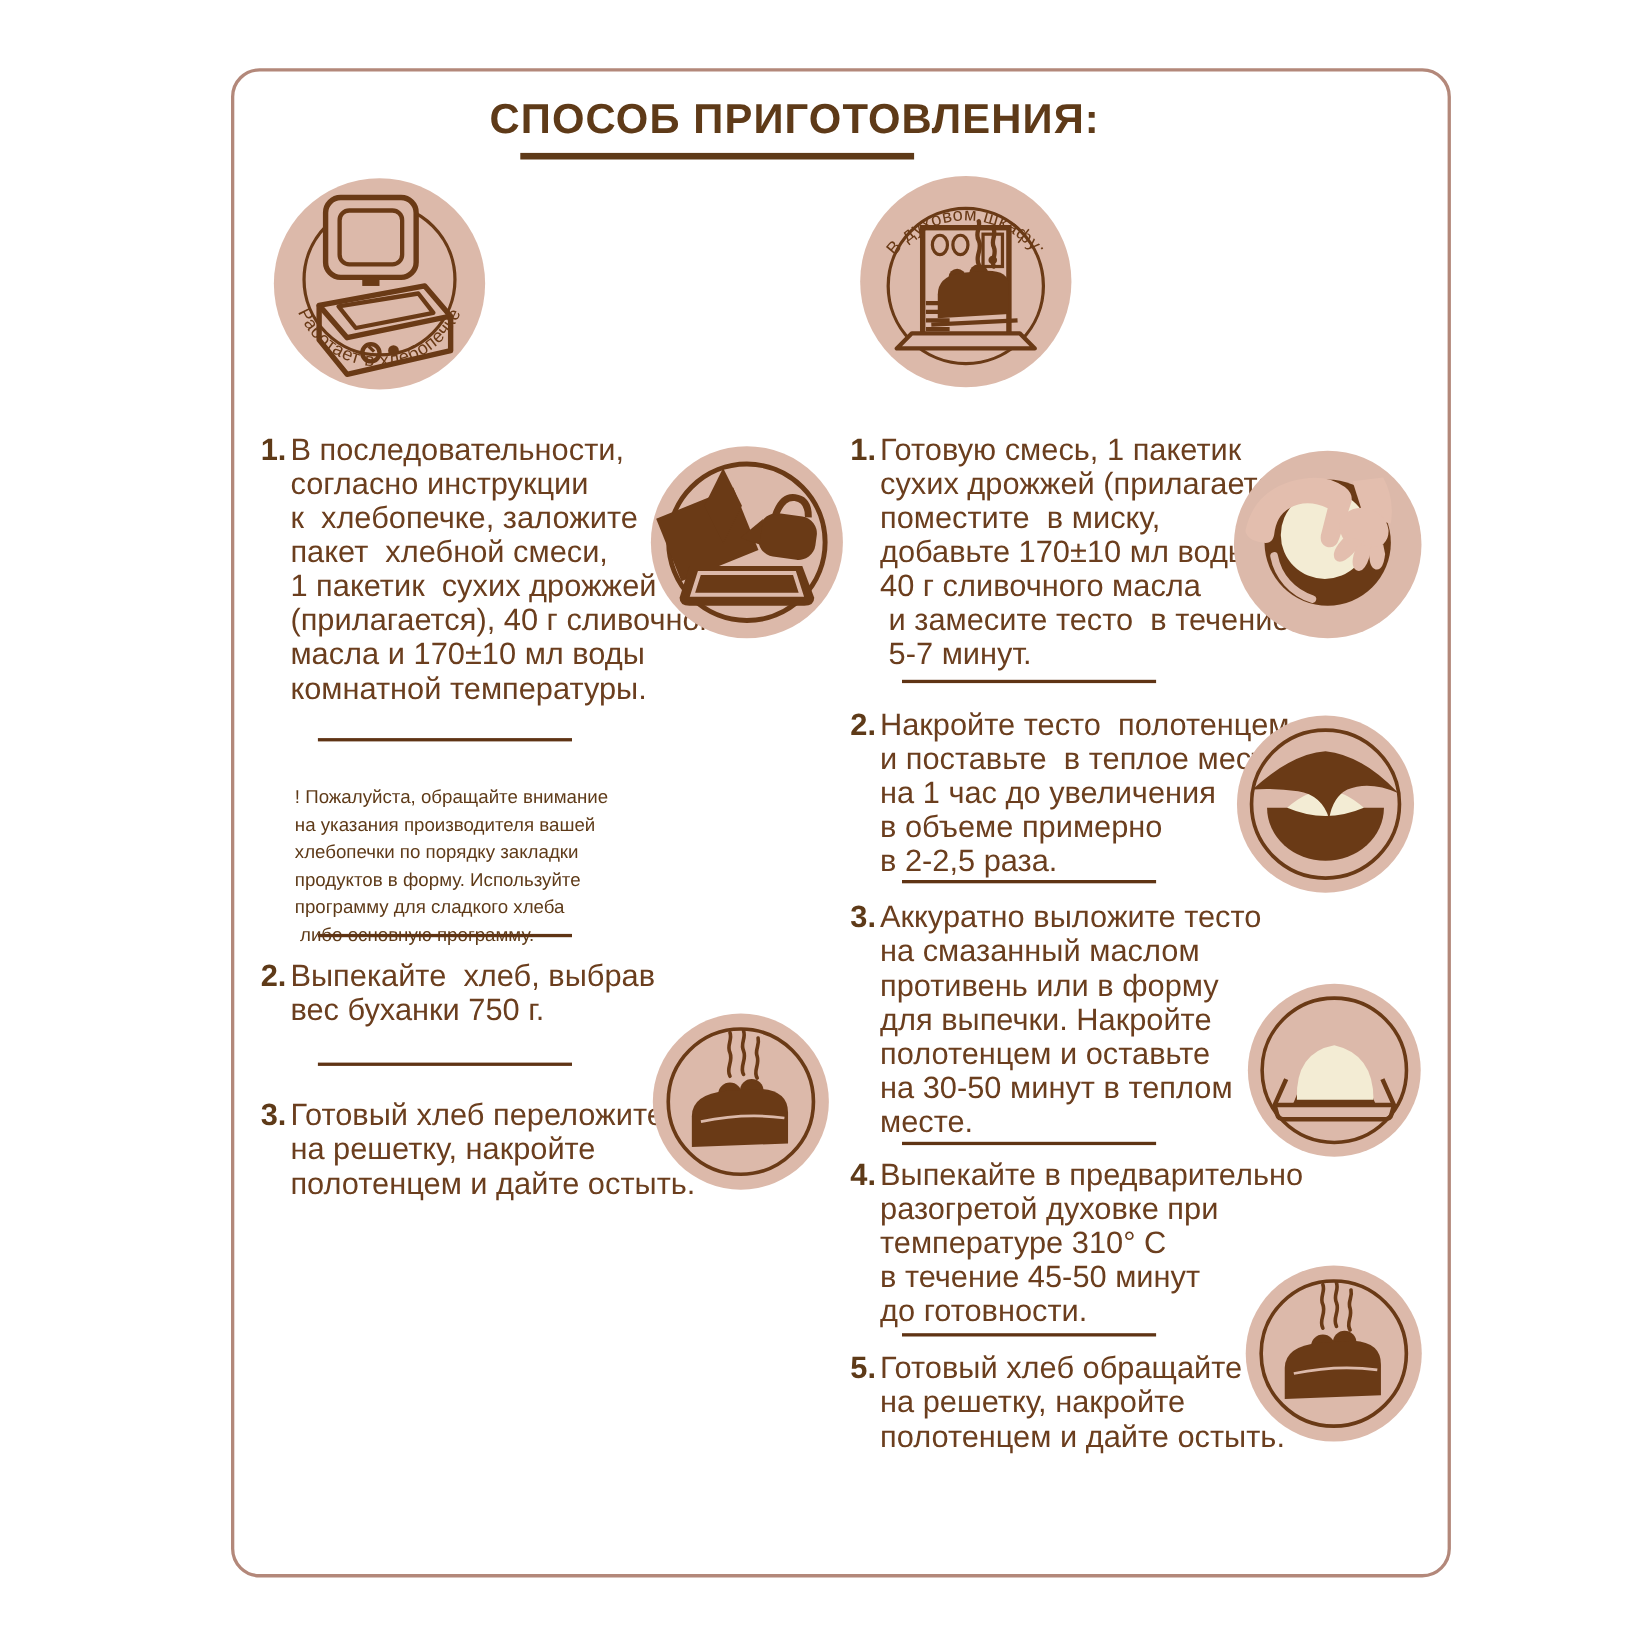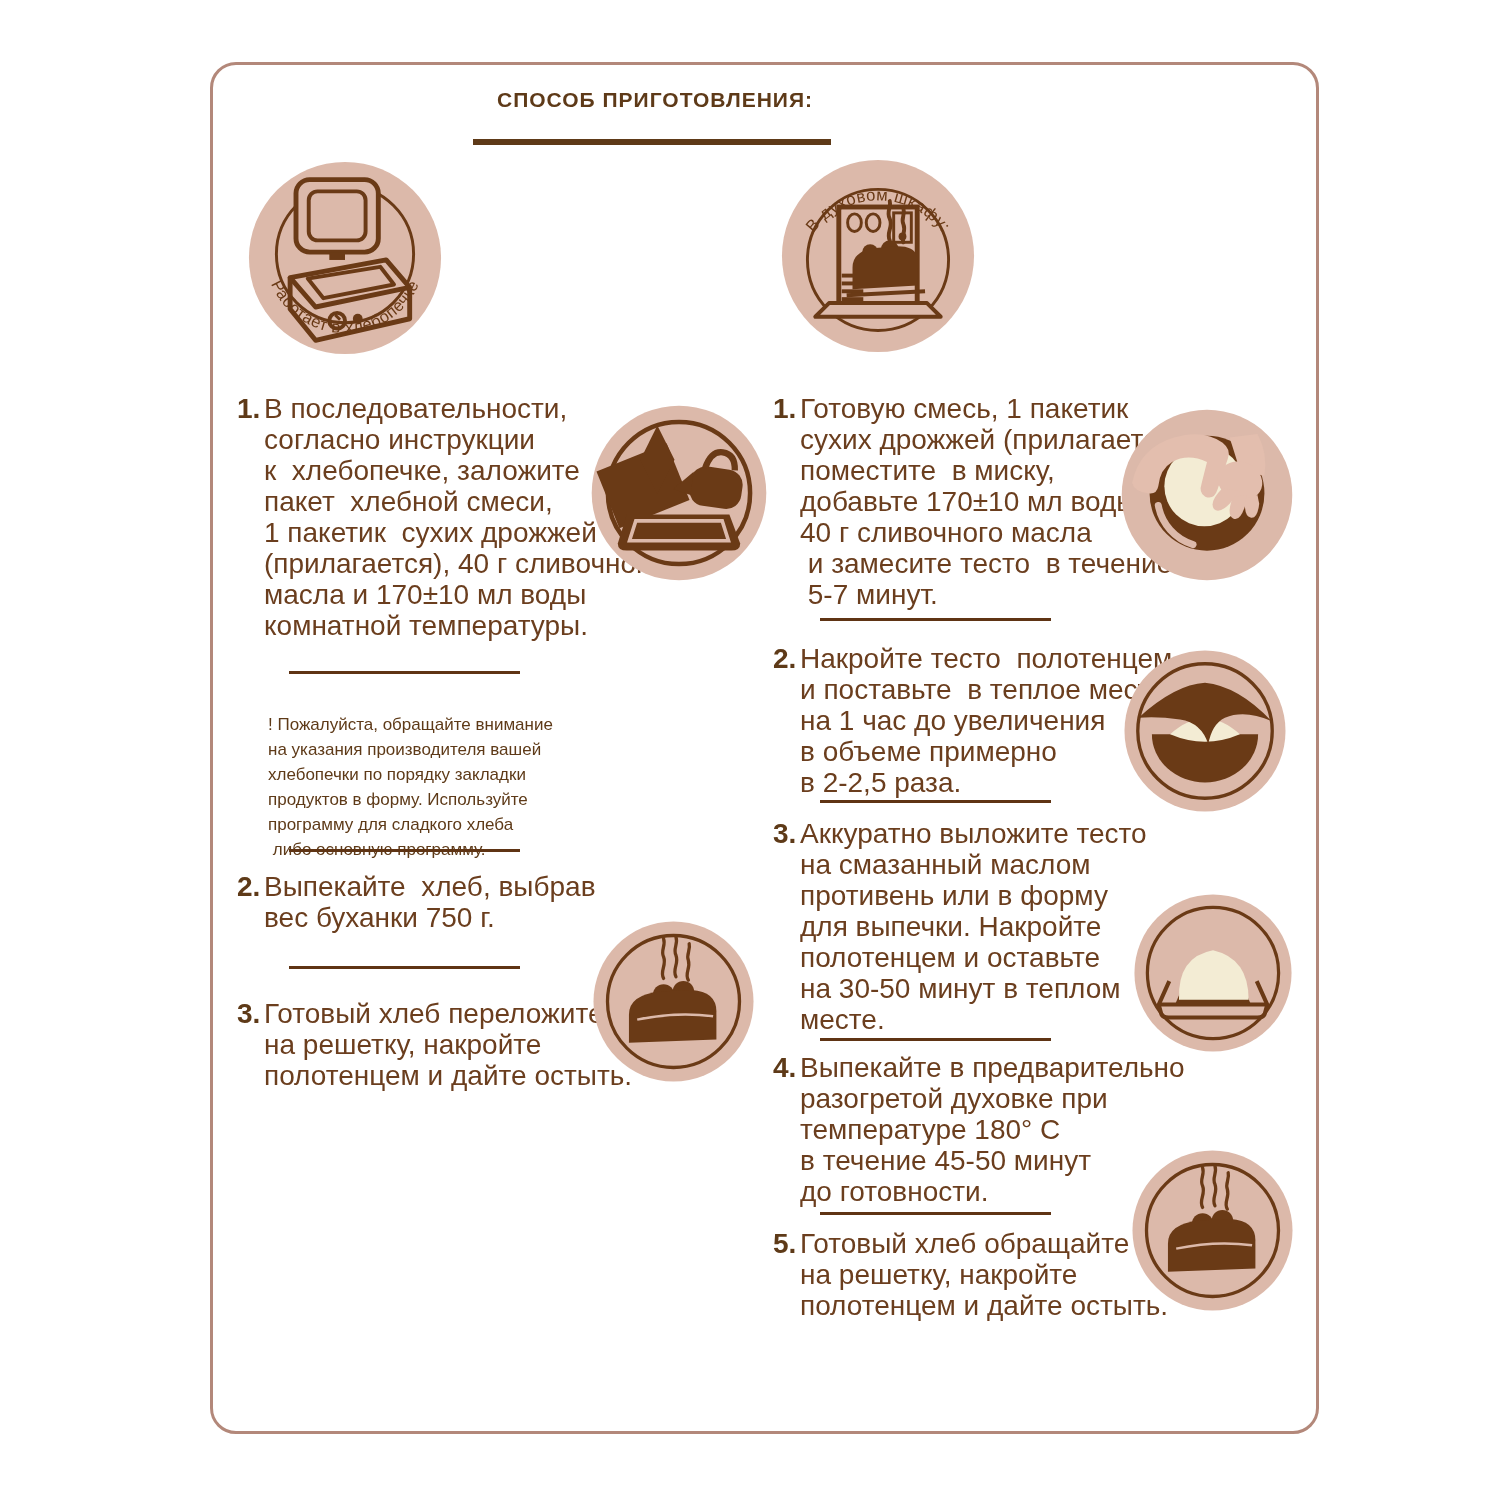--- a/index.html
+++ b/index.html
@@ -16,21 +16,21 @@
   .canvas{
     position:relative;width:1500px;height:1500px;background:#ffffff;overflow:hidden;
     font-family:"Liberation Sans",sans-serif;color:var(--text_brown);
   }
   .card{
     position:absolute;left:210px;top:62px;width:1103px;height:1366px;
     border:3px solid var(--card_border);border-radius:26px;background:#ffffff;
   }
   .title{
     position:absolute;left:445px;top:88px;width:420px;text-align:center;
-    font-size:21px;font-weight:bold;letter-spacing:1px;color:var(--title_brown);white-space:nowrap;
+    font-size:38px;font-weight:bold;letter-spacing:1px;color:var(--title_brown);white-space:nowrap;
   }
   .title-rule{
     position:absolute;left:473px;top:139px;width:358px;height:6px;background:var(--title_brown);
   }
   .col-header{
     position:absolute;font-size:40px;font-weight:bold;color:var(--title_brown);
     letter-spacing:1px;white-space:pre-line;line-height:46px;
   }
   .step{position:absolute;display:flex;align-items:flex-start;}
   .step .num{
@@ -208,21 +208,21 @@
 полотенцем и оставьте
 на 30-50 минут в теплом
 месте.</div>
   </div>
   <div class="rule" style="left:820px;top:1038px"></div>
 
   <div class="step" style="left:773px;top:1052px">
     <span class="num">4.</span>
     <div class="txt">Выпекайте в предварительно
 разогретой духовке при
-температуре 180° С
+температуре 310° С
 в течение 45-50 минут
 до готовности.</div>
   </div>
   <div class="rule" style="left:820px;top:1212px"></div>
 
   <div class="step" style="left:773px;top:1228px">
     <span class="num">5.</span>
     <div class="txt">Готовый хлеб обращайте
 на решетку, накройте
 полотенцем и дайте остыть.</div>

